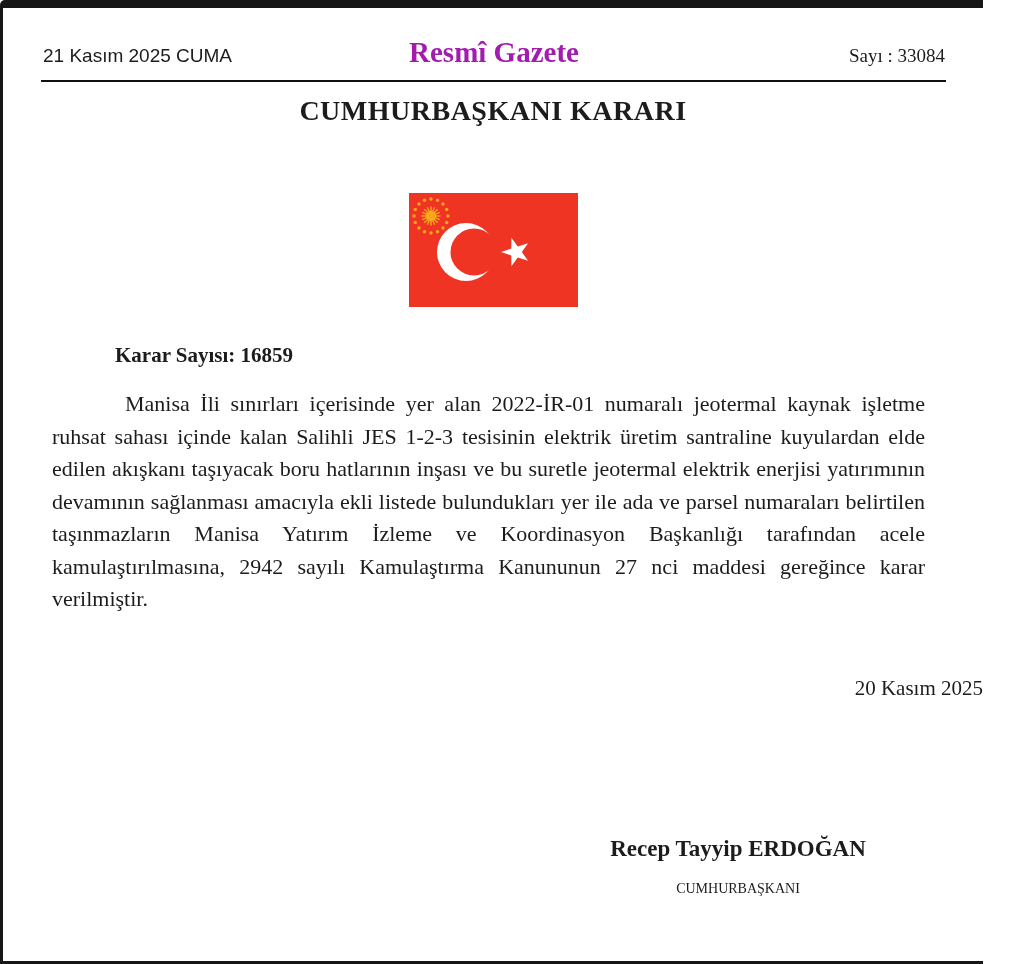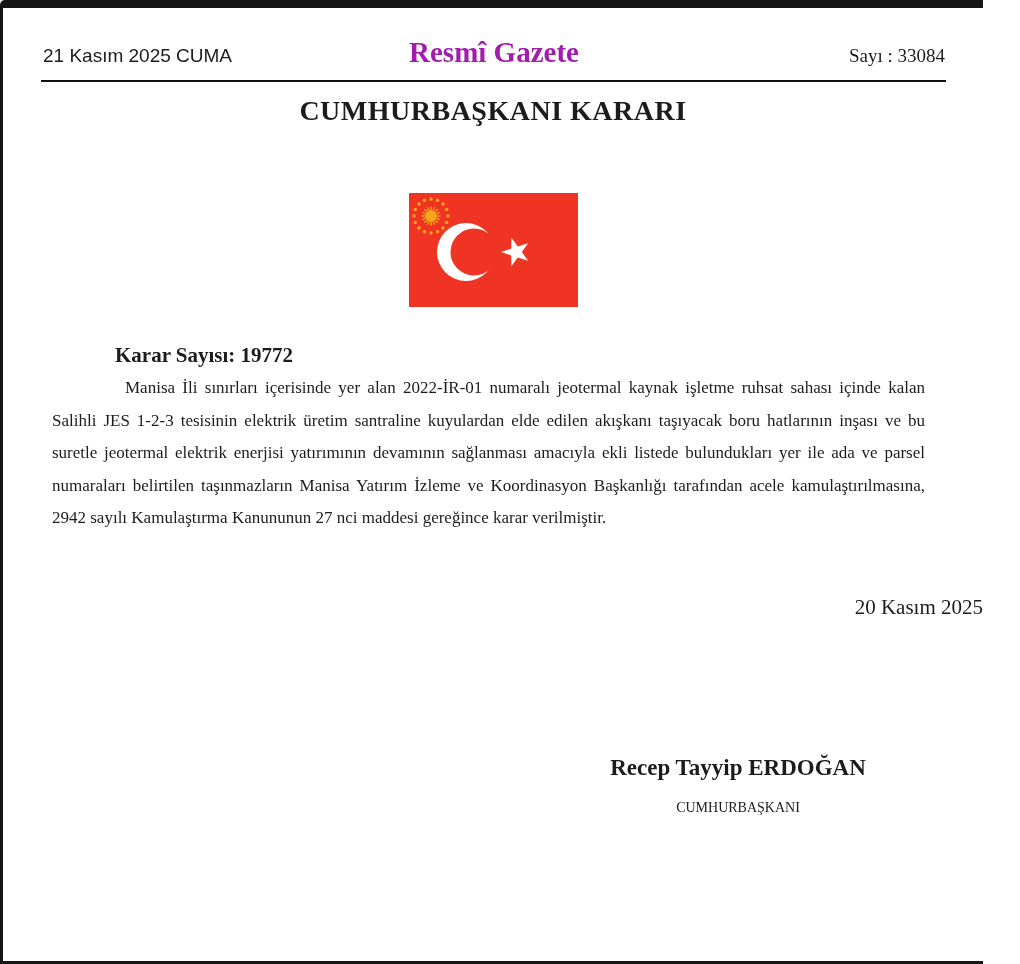--- a/index.html
+++ b/index.html
@@ -57,22 +57,22 @@
     text-align: center;
   }
   .flag-wrap svg { display: inline-block; }
   .decree-no {
     margin: 32px 58px 0 49px;
     padding-left: 63px;
     font-size: 21px;
     font-weight: bold;
   }
   .decree-body {
-    margin: 4px 58px 0 49px;
-    font-size: 17px;
+    margin: 20px 58px 0 49px;
+    font-size: 22px;
     line-height: 32.5px;
     text-align: justify;
     text-indent: 73px;
   }
   .decision-date {
     margin-top: 60px;
     text-align: right;
     font-size: 21px;
   }
   .signature {
@@ -140,21 +140,21 @@
         <circle cx="10.0" cy="35.0" r="1.7"></circle>
         <circle cx="15.5" cy="38.7" r="1.7"></circle>
         <circle cx="22" cy="40" r="1.7"></circle>
         <circle cx="28.5" cy="38.7" r="1.7"></circle>
         <circle cx="34.0" cy="35.0" r="1.7"></circle>
         <circle cx="37.7" cy="29.5" r="1.7"></circle>
       </g>
     </svg>
   </div>
 
-  <div class="decree-no">Karar Sayısı: 19772</div>
+  <div class="decree-no">Karar Sayısı: 16859</div>
 
   <p class="decree-body">Manisa İli sınırları içerisinde yer alan 2022-İR-01 numaralı jeotermal kaynak işletme ruhsat sahası içinde kalan Salihli JES 1-2-3 tesisinin elektrik üretim santraline kuyulardan elde edilen akışkanı taşıyacak boru hatlarının inşası ve bu suretle jeotermal elektrik enerjisi yatırımının devamının sağlanması amacıyla ekli listede bulundukları yer ile ada ve parsel numaraları belirtilen taşınmazların Manisa Yatırım İzleme ve Koordinasyon Başkanlığı tarafından acele kamulaştırılmasına, 2942 sayılı Kamulaştırma Kanununun 27 nci maddesi gereğince karar verilmiştir.</p>
 
   <div class="decision-date">20 Kasım 2025</div>
 
   <div class="signature">
     <div class="sig-name">Recep Tayyip ERDOĞAN</div>
     <div class="sig-title">CUMHURBAŞKANI</div>
   </div>
 

